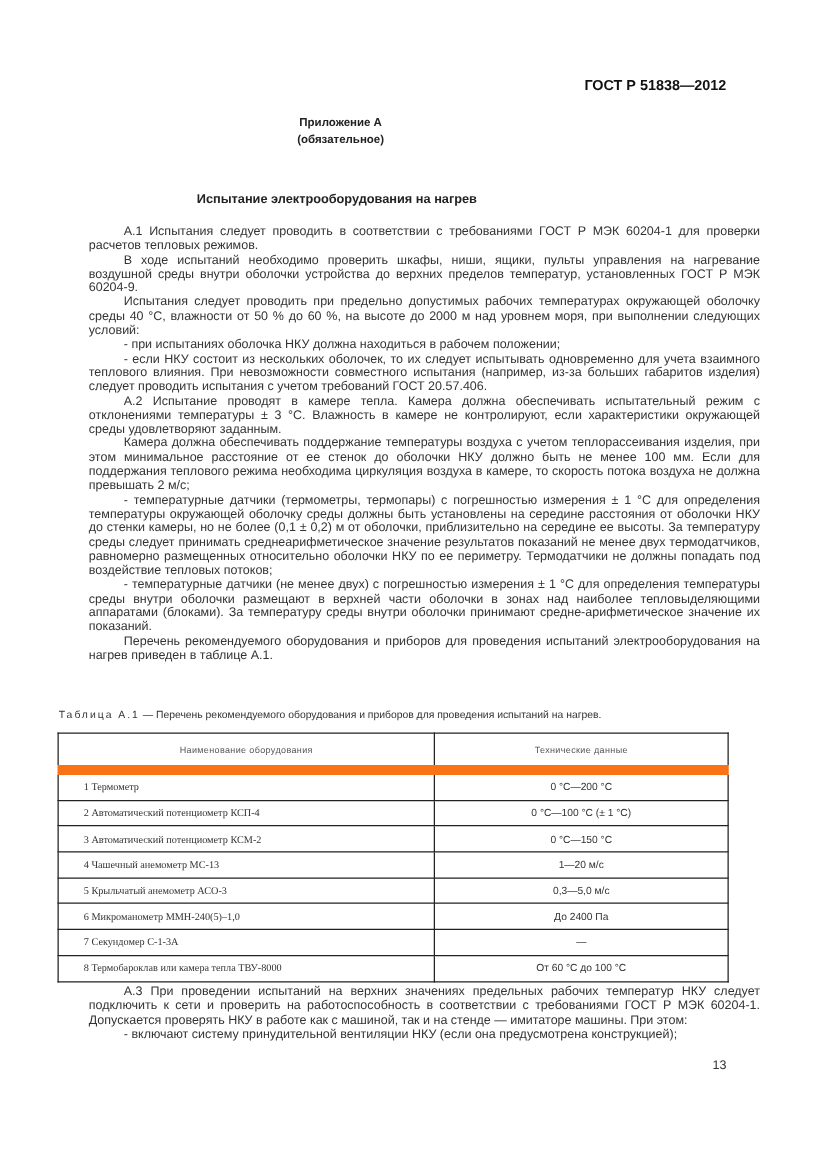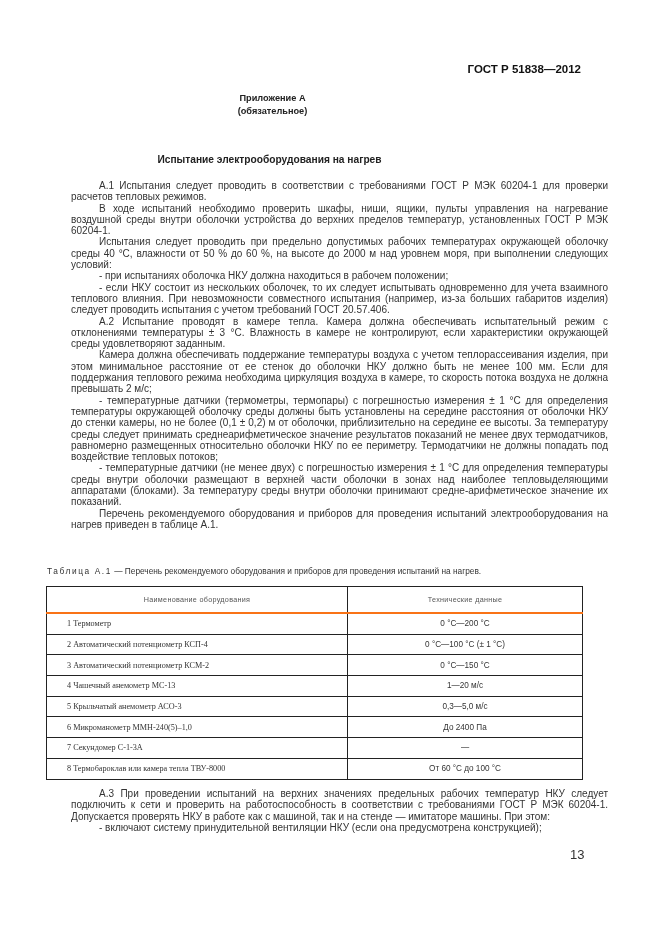--- a/index.html
+++ b/index.html
@@ -33,44 +33,44 @@
     .table-caption .spaced { letter-spacing: 1.6px; }
     table.eq {
       position: absolute; top: 586px; left: 46px; width: 537px;
       border-collapse: collapse; font-size: 8.2px; color: #333;
     }
     table.eq th, table.eq td {
       border: 1px solid #222; padding: 0; height: 19.7px;
     }
     table.eq th {
       height: 25px; font-weight: normal; font-size: 7.2px; letter-spacing: 0.3px;
-      color: #555; border-bottom: 2px solid #f97316;
+      color: #555; border-bottom: 8px solid #f97316;
     }
     table.eq td.name { padding-left: 20px; text-align: left; width: 280px; font-family: Liberation Serif, serif; }
     table.eq td.spec { text-align: center; }
     #body-bottom { top: 788px; }
     .page-num {
-      position: absolute; top: 847px; left: 570px; font-size: 13px; color: #333;
+      position: absolute; top: 847px; left: 570px; font-size: 10px; color: #333;
     }
   </style>
 </head>
 <body>
 
 <div class="doc-code">ГОСТ Р 51838—2012</div>
 
 <div class="appendix">
   <div>Приложение А</div>
   <div>(обязательное)</div>
 </div>
 
 <div class="title">Испытание электрооборудования на нагрев</div>
 
 <div class="body" id="body-top">
   <p>А.1 Испытания следует проводить в соответствии с требованиями ГОСТ Р МЭК 60204-1 для проверки расчетов тепловых режимов.</p>
-  <p>В ходе испытаний необходимо проверить шкафы, ниши, ящики, пульты управления на нагревание воздушной среды внутри оболочки устройства до верхних пределов температур, установленных ГОСТ Р МЭК 60204-1.</p>
+  <p>В ходе испытаний необходимо проверить шкафы, ниши, ящики, пульты управления на нагревание воздушной среды внутри оболочки устройства до верхних пределов температур, установленных ГОСТ Р МЭК 60204-9.</p>
   <p>Испытания следует проводить при предельно допустимых рабочих температурах окружающей оболочку среды 40 °С, влажности от 50 % до 60 %, на высоте до 2000 м над уровнем моря, при выполнении следующих условий:</p>
   <p>- при испытаниях оболочка НКУ должна находиться в рабочем положении;</p>
   <p>- если НКУ состоит из нескольких оболочек, то их следует испытывать одновременно для учета взаимного теплового влияния. При невозможности совместного испытания (например, из-за больших габаритов изделия) следует проводить испытания с учетом требований ГОСТ 20.57.406.</p>
   <p>А.2 Испытание проводят в камере тепла. Камера должна обеспечивать испытательный режим с отклонениями температуры ± 3 °С. Влажность в камере не контролируют, если характеристики окружающей среды удовлетворяют заданным.</p>
   <p>Камера должна обеспечивать поддержание температуры воздуха с учетом теплорассеивания изделия, при этом минимальное расстояние от ее стенок до оболочки НКУ должно быть не менее 100 мм. Если для поддержания теплового режима необходима циркуляция воздуха в камере, то скорость потока воздуха не должна превышать 2 м/с;</p>
   <p>- температурные датчики (термометры, термопары) с погрешностью измерения ± 1 °С для определения температуры окружающей оболочку среды должны быть установлены на середине расстояния от оболочки НКУ до стенки камеры, но не более (0,1 ± 0,2) м от оболочки, приблизительно на середине ее высоты. За температуру среды следует принимать среднеарифметическое значение результатов показаний не менее двух термодатчиков, равномерно размещенных относительно оболочки НКУ по ее периметру. Термодатчики не должны попадать под воздействие тепловых потоков;</p>
   <p>- температурные датчики (не менее двух) с погрешностью измерения ± 1 °С для определения температуры среды внутри оболочки размещают в верхней части оболочки в зонах над наиболее тепловыделяющими аппаратами (блоками). За температуру среды внутри оболочки принимают средне-арифметическое значение их показаний.</p>
   <p>Перечень рекомендуемого оборудования и приборов для проведения испытаний электрооборудования на нагрев приведен в таблице А.1.</p>
 </div>
 

